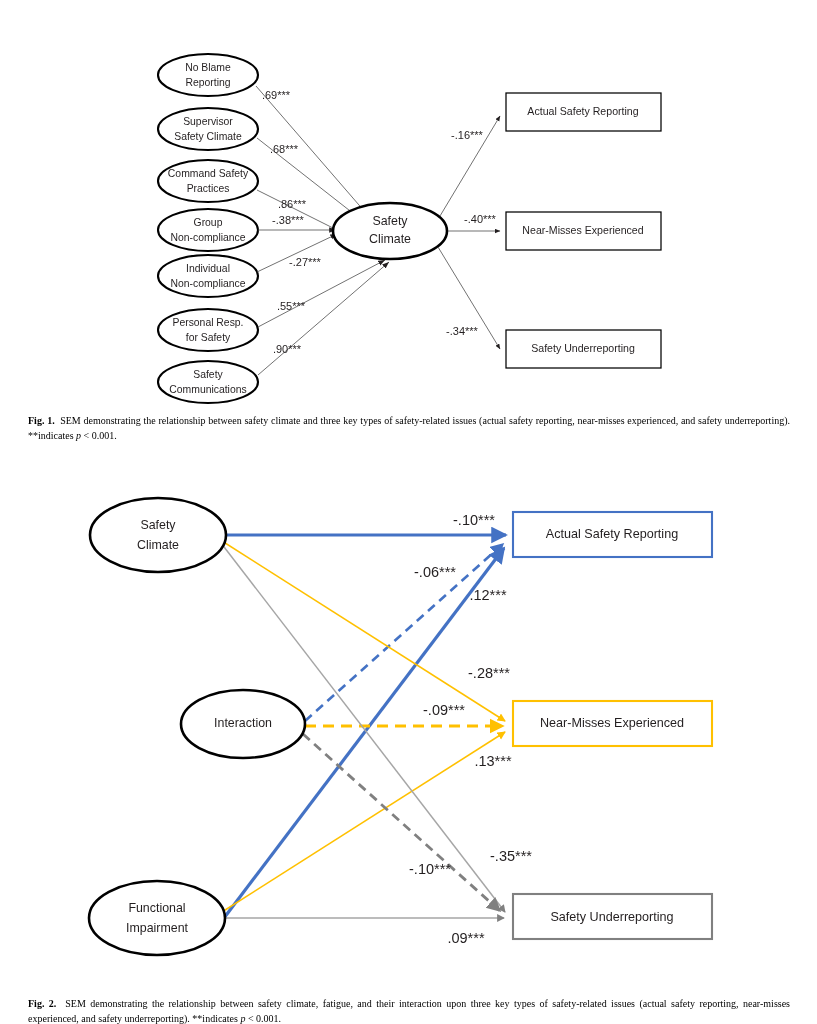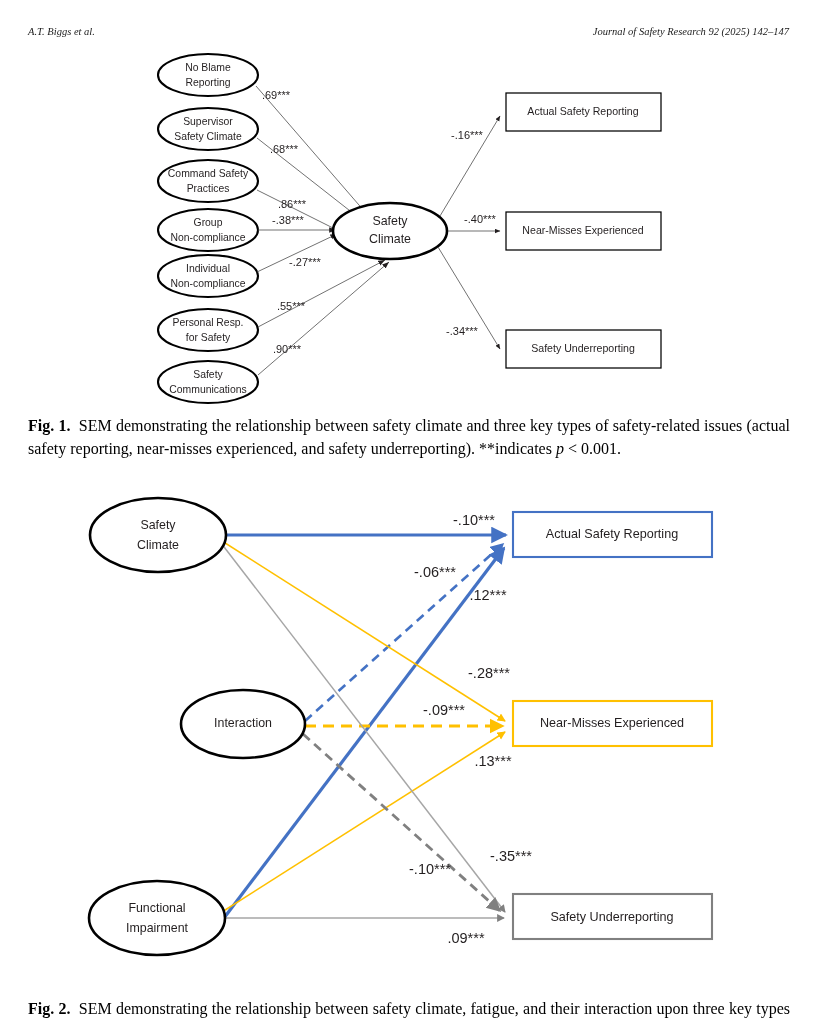--- a/index.html
+++ b/index.html
@@ -62,37 +62,33 @@
   }
   .ell{fill:#ffffff;stroke:#000000;stroke-width:2.1;}
   .ell-hv{fill:#ffffff;stroke:#000000;stroke-width:2.6;}
   .rectbox{fill:#ffffff;stroke:#000000;stroke-width:1.25;}
   .thin{stroke:#595959;stroke-width:0.85;fill:none;}
 
   
   .caption{
     position:absolute;left:28px;width:762px;
     font-family:"Liberation Serif", serif;
-    font-size:16px;line-height:1.46;color:#000;
+    font-size:10px;line-height:1.46;color:#000;
     text-align:justify;
   }
   #cap1{top:414px;}
   #cap2{top:997px;}
   .caption b{font-weight:bold;}
   .caption i{font-style:italic;}
 </style>
 </head>
 <body>
 
 <div class="page">
 
-  <div class="runhead">
-    <span class="left">A.T. Biggs et al.</span>
-    <span class="right">Journal of Safety Research 92 (2025) 142–147</span>
-  </div>
 
   <div class="figwrap" id="fig1-wrap">
     <svg class="sem" width="817" height="366" viewBox="0 0 817 366">
       <defs>
         <marker id="ar-blk" markerWidth="9" markerHeight="9" refX="8" refY="3.2" orient="auto" markerUnits="strokeWidth">
           <path d="M0,0 L8,3.2 L0,6.4 Z" fill="#231f20"></path>
         </marker>
         <marker id="ar-blk2" markerWidth="7" markerHeight="7" refX="6" refY="2.6" orient="auto" markerUnits="strokeWidth">
           <path d="M0,0 L6.4,2.6 L0,5.2 Z" fill="#231f20"></path>
         </marker>

